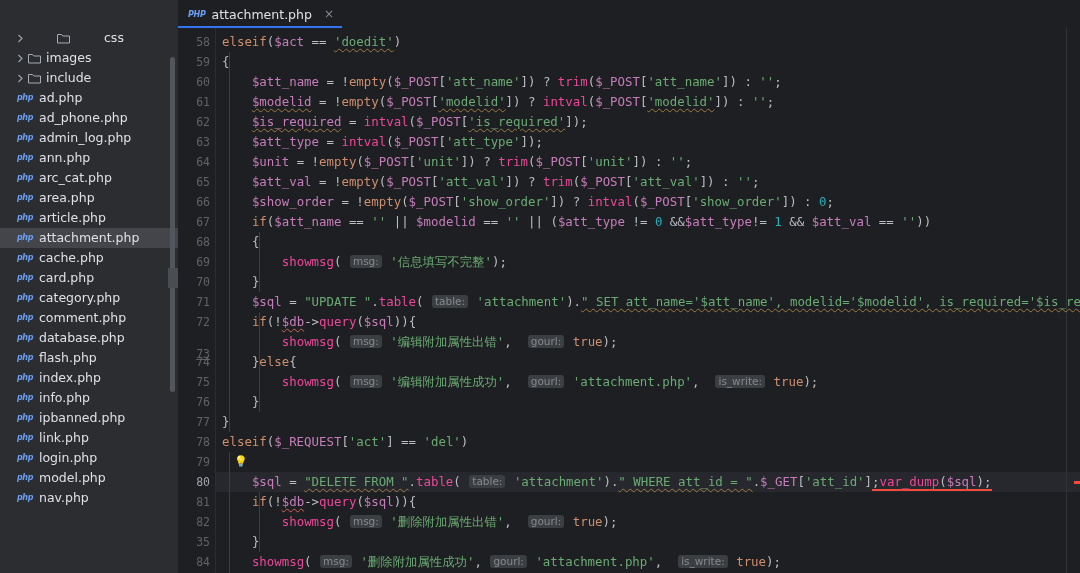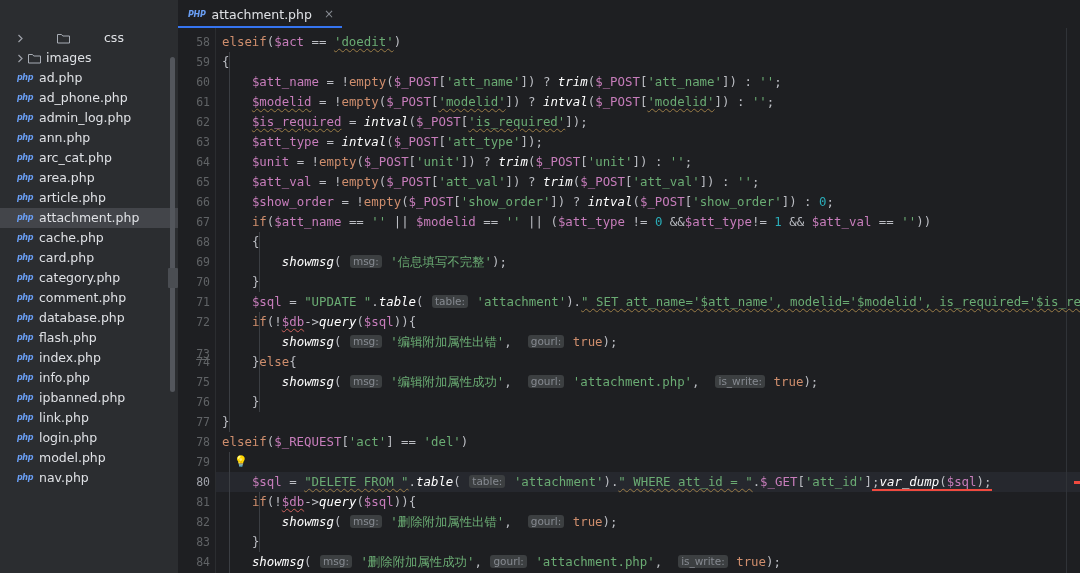--- a/index.html
+++ b/index.html
@@ -92,21 +92,21 @@
   .ig{position:absolute;width:1px;background:#3b3e43;}
 
   
   #margin-guide{position:absolute;left:888px;top:0;width:1px;height:545px;background:#303338;}
 
   
   .kw{color:#cf8e6d;}      
   .var{color:#c77dbb;}     
   .str{color:#6aab73;}     
   .num{color:#2aacb8;}     
-  .fn{color:#ffffff;font-style:italic;}      
+  .fn{color:#ec4899;}      
   .op{color:#bcbec4;}
   .gl{color:#c77dbb;}      
 
   .hint{
     display:inline-block;background:#3c3f41;color:#868a91;
     border-radius:3px;padding:0 3px;font-size:10.5px;line-height:13px;
     font-family:"DejaVu Sans","Liberation Sans",sans-serif;
     vertical-align:1px;margin:0 1px;
   }
 
@@ -157,20 +157,33 @@
             <svg width="7" height="9" viewBox="0 0 7 9">
               <path d="M1.5 1L5 4.5L1.5 8" fill="none" stroke="#9da0a8" stroke-width="1.2"></path>
             </svg>
           </span>
           <span class="ficon">
             <svg width="13" height="11" viewBox="0 0 13 11">
               <path d="M0.5 1.5h4l1.3 1.5H12.5v7h-12z" fill="none" stroke="#a8adb5" stroke-width="1"></path>
             </svg>
           </span>
           <span class="nlabel">images</span>
+        </div>
+        <div class="node" style="padding-left: 14px;">
+          <span class="arrow">
+            <svg width="7" height="9" viewBox="0 0 7 9">
+              <path d="M1.5 1L5 4.5L1.5 8" fill="none" stroke="#9da0a8" stroke-width="1.2"></path>
+            </svg>
+          </span>
+          <span class="ficon">
+            <svg width="13" height="11" viewBox="0 0 13 11">
+              <path d="M0.5 1.5h4l1.3 1.5H12.5v7h-12z" fill="none" stroke="#a8adb5" stroke-width="1"></path>
+            </svg>
+          </span>
+          <span class="nlabel">include</span>
         </div>
         <div class="node" style="padding-left: 14px;">
           <span class="phpicon">php</span>
           <span class="nlabel">ad.php</span>
         </div>
         <div class="node" style="padding-left: 14px;">
           <span class="phpicon">php</span>
           <span class="nlabel">ad_phone.php</span>
         </div>
         <div class="node" style="padding-left: 14px;">
@@ -285,21 +298,21 @@
           <div class="lnum" style="top: 316px; text-decoration: underline;">73</div>
           <div class="lnum" style="top: 324px;">74</div>
           <div class="lnum" style="top: 344px;">75</div>
           <div class="lnum" style="top: 364px;">76</div>
           <div class="lnum" style="top: 384px;">77</div>
           <div class="lnum" style="top: 404px;">78</div>
           <div class="lnum" style="top: 424px;">79</div>
           <div class="lnum cur" style="top: 444px;">80</div>
           <div class="lnum" style="top: 464px;">81</div>
           <div class="lnum" style="top: 484px;">82</div>
-          <div class="lnum" style="top: 504px;">83</div>
+          <div class="lnum" style="top: 504px;">35</div>
           <div class="lnum" style="top: 524px;">84</div>
           <div class="lnum" style="top: 544px;">85</div>
         </div>
       <div id="vsep"></div>
       <div id="bulb" style="top: 424px;">💡</div>
       <div id="margin-guide"></div>
       <div id="code" style="top: 4px;"><div class="cl"><span class="kw">elseif</span><span class="op">(</span><span class="var">$act</span><span class="op"> </span><span class="op">=</span><span class="op">=</span><span class="op"> </span><span class="str wavy">'doedit'</span><span class="op">)</span></div><div class="cl"><span class="op">{</span></div><div class="cl"><span class="op"> </span><span class="op"> </span><span class="op"> </span><span class="op"> </span><span class="var">$att_name</span><span class="op"> </span><span class="op">=</span><span class="op"> </span><span class="op">!</span><span class="kw">empty</span><span class="op">(</span><span class="gl">$_POST</span><span class="op">[</span><span class="str">'att_name'</span><span class="op">]</span><span class="op">)</span><span class="op"> </span><span class="op">?</span><span class="op"> </span><span class="fn">trim</span><span class="op">(</span><span class="gl">$_POST</span><span class="op">[</span><span class="str">'att_name'</span><span class="op">]</span><span class="op">)</span><span class="op"> </span><span class="op">:</span><span class="op"> </span><span class="str">''</span><span class="op">;</span></div><div class="cl"><span class="op"> </span><span class="op"> </span><span class="op"> </span><span class="op"> </span><span class="var wavy">$modelid</span><span class="op"> </span><span class="op">=</span><span class="op"> </span><span class="op">!</span><span class="kw">empty</span><span class="op">(</span><span class="gl">$_POST</span><span class="op">[</span><span class="str wavy">'modelid'</span><span class="op">]</span><span class="op">)</span><span class="op"> </span><span class="op">?</span><span class="op"> </span><span class="fn">intval</span><span class="op">(</span><span class="gl">$_POST</span><span class="op">[</span><span class="str wavy">'modelid'</span><span class="op">]</span><span class="op">)</span><span class="op"> </span><span class="op">:</span><span class="op"> </span><span class="str">''</span><span class="op">;</span></div><div class="cl"><span class="op"> </span><span class="op"> </span><span class="op"> </span><span class="op"> </span><span class="var wavy">$is_required</span><span class="op"> </span><span class="op">=</span><span class="op"> </span><span class="fn">intval</span><span class="op">(</span><span class="gl">$_POST</span><span class="op">[</span><span class="str wavy">'is_required'</span><span class="op">]</span><span class="op">)</span><span class="op">;</span></div><div class="cl"><span class="op"> </span><span class="op"> </span><span class="op"> </span><span class="op"> </span><span class="var">$att_type</span><span class="op"> </span><span class="op">=</span><span class="op"> </span><span class="fn">intval</span><span class="op">(</span><span class="gl">$_POST</span><span class="op">[</span><span class="str">'att_type'</span><span class="op">]</span><span class="op">)</span><span class="op">;</span></div><div class="cl"><span class="op"> </span><span class="op"> </span><span class="op"> </span><span class="op"> </span><span class="var">$unit</span><span class="op"> </span><span class="op">=</span><span class="op"> </span><span class="op">!</span><span class="kw">empty</span><span class="op">(</span><span class="gl">$_POST</span><span class="op">[</span><span class="str">'unit'</span><span class="op">]</span><span class="op">)</span><span class="op"> </span><span class="op">?</span><span class="op"> </span><span class="fn">trim</span><span class="op">(</span><span class="gl">$_POST</span><span class="op">[</span><span class="str">'unit'</span><span class="op">]</span><span class="op">)</span><span class="op"> </span><span class="op">:</span><span class="op"> </span><span class="str">''</span><span class="op">;</span></div><div class="cl"><span class="op"> </span><span class="op"> </span><span class="op"> </span><span class="op"> </span><span class="var">$att_val</span><span class="op"> </span><span class="op">=</span><span class="op"> </span><span class="op">!</span><span class="kw">empty</span><span class="op">(</span><span class="gl">$_POST</span><span class="op">[</span><span class="str">'att_val'</span><span class="op">]</span><span class="op">)</span><span class="op"> </span><span class="op">?</span><span class="op"> </span><span class="fn">trim</span><span class="op">(</span><span class="gl">$_POST</span><span class="op">[</span><span class="str">'att_val'</span><span class="op">]</span><span class="op">)</span><span class="op"> </span><span class="op">:</span><span class="op"> </span><span class="str">''</span><span class="op">;</span></div><div class="cl"><span class="op"> </span><span class="op"> </span><span class="op"> </span><span class="op"> </span><span class="var">$show_order</span><span class="op"> </span><span class="op">=</span><span class="op"> </span><span class="op">!</span><span class="kw">empty</span><span class="op">(</span><span class="gl">$_POST</span><span class="op">[</span><span class="str">'show_order'</span><span class="op">]</span><span class="op">)</span><span class="op"> </span><span class="op">?</span><span class="op"> </span><span class="fn">intval</span><span class="op">(</span><span class="gl">$_POST</span><span class="op">[</span><span class="str">'show_order'</span><span class="op">]</span><span class="op">)</span><span class="op"> </span><span class="op">:</span><span class="op"> </span><span class="num">0</span><span class="op">;</span></div><div class="cl"><span class="op"> </span><span class="op"> </span><span class="op"> </span><span class="op"> </span><span class="kw">if</span><span class="op">(</span><span class="var">$att_name</span><span class="op"> </span><span class="op">=</span><span class="op">=</span><span class="op"> </span><span class="str">''</span><span class="op"> </span><span class="op">|</span><span class="op">|</span><span class="op"> </span><span class="var">$modelid</span><span class="op"> </span><span class="op">=</span><span class="op">=</span><span class="op"> </span><span class="str">''</span><span class="op"> </span><span class="op">|</span><span class="op">|</span><span class="op"> </span><span class="op">(</span><span class="var">$att_type</span><span class="op"> </span><span class="op">!</span><span class="op">=</span><span class="op"> </span><span class="num">0</span><span class="op"> </span><span class="op">&amp;</span><span class="op">&amp;</span><span class="var">$att_type</span><span class="op">!</span><span class="op">=</span><span class="op"> </span><span class="num">1</span><span class="op"> </span><span class="op">&amp;</span><span class="op">&amp;</span><span class="op"> </span><span class="var">$att_val</span><span class="op"> </span><span class="op">=</span><span class="op">=</span><span class="op"> </span><span class="str">''</span><span class="op">)</span><span class="op">)</span></div><div class="cl"><span class="op"> </span><span class="op"> </span><span class="op"> </span><span class="op"> </span><span class="op">{</span></div><div class="cl"><span class="op"> </span><span class="op"> </span><span class="op"> </span><span class="op"> </span><span class="op"> </span><span class="op"> </span><span class="op"> </span><span class="op"> </span><span class="fn">showmsg</span><span class="op">(</span> <span class="hint">msg:</span> <span class="str">'信息填写不完整'</span><span class="op">)</span><span class="op">;</span></div><div class="cl"><span class="op"> </span><span class="op"> </span><span class="op"> </span><span class="op"> </span><span class="op">}</span></div><div class="cl"><span class="op"> </span><span class="op"> </span><span class="op"> </span><span class="op"> </span><span class="var">$sql</span><span class="op"> </span><span class="op">=</span><span class="op"> </span><span class="str">"UPDATE "</span><span class="op">.</span><span class="fn">table</span><span class="op">(</span> <span class="hint">table:</span> <span class="str">'attachment'</span><span class="op">)</span><span class="op">.</span><span class="str wavy">" SET att_name='$att_name', modelid='$modelid', is_required='$is_required',</span></div><div class="cl"><span class="op"> </span><span class="op"> </span><span class="op"> </span><span class="op"> </span><span class="kw">if</span><span class="op">(</span><span class="op">!</span><span class="var wavy-red">$db</span><span class="op">-</span><span class="op">&gt;</span><span class="fn">query</span><span class="op">(</span><span class="var">$sql</span><span class="op">)</span><span class="op">)</span><span class="op">{</span></div><div class="cl"><span class="op"> </span><span class="op"> </span><span class="op"> </span><span class="op"> </span><span class="op"> </span><span class="op"> </span><span class="op"> </span><span class="op"> </span><span class="fn">showmsg</span><span class="op">(</span> <span class="hint">msg:</span> <span class="str">'编辑附加属性出错'</span><span class="op">,</span><span class="op"> </span> <span class="hint">gourl:</span> <span class="kw">true</span><span class="op">)</span><span class="op">;</span></div><div class="cl"><span class="op"> </span><span class="op"> </span><span class="op"> </span><span class="op"> </span><span class="op">}</span><span class="kw">else</span><span class="op">{</span></div><div class="cl"><span class="op"> </span><span class="op"> </span><span class="op"> </span><span class="op"> </span><span class="op"> </span><span class="op"> </span><span class="op"> </span><span class="op"> </span><span class="fn">showmsg</span><span class="op">(</span> <span class="hint">msg:</span> <span class="str">'编辑附加属性成功'</span><span class="op">,</span><span class="op"> </span> <span class="hint">gourl:</span> <span class="str">'attachment.php'</span><span class="op">,</span><span class="op"> </span> <span class="hint">is_write:</span> <span class="kw">true</span><span class="op">)</span><span class="op">;</span></div><div class="cl"><span class="op"> </span><span class="op"> </span><span class="op"> </span><span class="op"> </span><span class="op">}</span></div><div class="cl"><span class="op">}</span></div><div class="cl"><span class="kw">elseif</span><span class="op">(</span><span class="gl">$_REQUEST</span><span class="op">[</span><span class="str">'act'</span><span class="op">]</span><span class="op"> </span><span class="op">=</span><span class="op">=</span><span class="op"> </span><span class="str">'del'</span><span class="op">)</span></div><div class="cl"></div><div class="cl"><span class="op"> </span><span class="op"> </span><span class="op"> </span><span class="op"> </span><span class="var">$sql</span><span class="op"> </span><span class="op">=</span><span class="op"> </span><span class="str wavy">"DELETE FROM "</span><span class="op">.</span><span class="fn">table</span><span class="op">(</span> <span class="hint">table:</span> <span class="str">'attachment'</span><span class="op">)</span><span class="op">.</span><span class="str wavy">" WHERE att_id = "</span><span class="op">.</span><span class="gl">$_GET</span><span class="op">[</span><span class="str">'att_id'</span><span class="op">]</span><span class="op">;</span><span class="fn">var_dump</span><span class="op">(</span><span class="var">$sql</span><span class="op">)</span><span class="op">;</span></div><div class="cl"><span class="op"> </span><span class="op"> </span><span class="op"> </span><span class="op"> </span><span class="kw">if</span><span class="op">(</span><span class="op">!</span><span class="var wavy-red">$db</span><span class="op">-</span><span class="op">&gt;</span><span class="fn">query</span><span class="op">(</span><span class="var">$sql</span><span class="op">)</span><span class="op">)</span><span class="op">{</span></div><div class="cl"><span class="op"> </span><span class="op"> </span><span class="op"> </span><span class="op"> </span><span class="op"> </span><span class="op"> </span><span class="op"> </span><span class="op"> </span><span class="fn">showmsg</span><span class="op">(</span> <span class="hint">msg:</span> <span class="str">'删除附加属性出错'</span><span class="op">,</span><span class="op"> </span> <span class="hint">gourl:</span> <span class="kw">true</span><span class="op">)</span><span class="op">;</span></div><div class="cl"><span class="op"> </span><span class="op"> </span><span class="op"> </span><span class="op"> </span><span class="op">}</span></div><div class="cl"><span class="op"> </span><span class="op"> </span><span class="op"> </span><span class="op"> </span><span class="fn">showmsg</span><span class="op">(</span> <span class="hint">msg:</span> <span class="str">'删除附加属性成功'</span><span class="op">,</span> <span class="hint">gourl:</span> <span class="str">'attachment.php'</span><span class="op">,</span><span class="op"> </span> <span class="hint">is_write:</span> <span class="kw">true</span><span class="op">)</span><span class="op">;</span></div><div class="cl"></div></div>
       <div id="stripe-err" style="top: 453px;"></div>
     <div class="errbar" style="left: 694px; top: 461px; width: 120px;"></div>
         <div class="ig" style="left: 51px; top: 24px; height: 380px;"></div>

